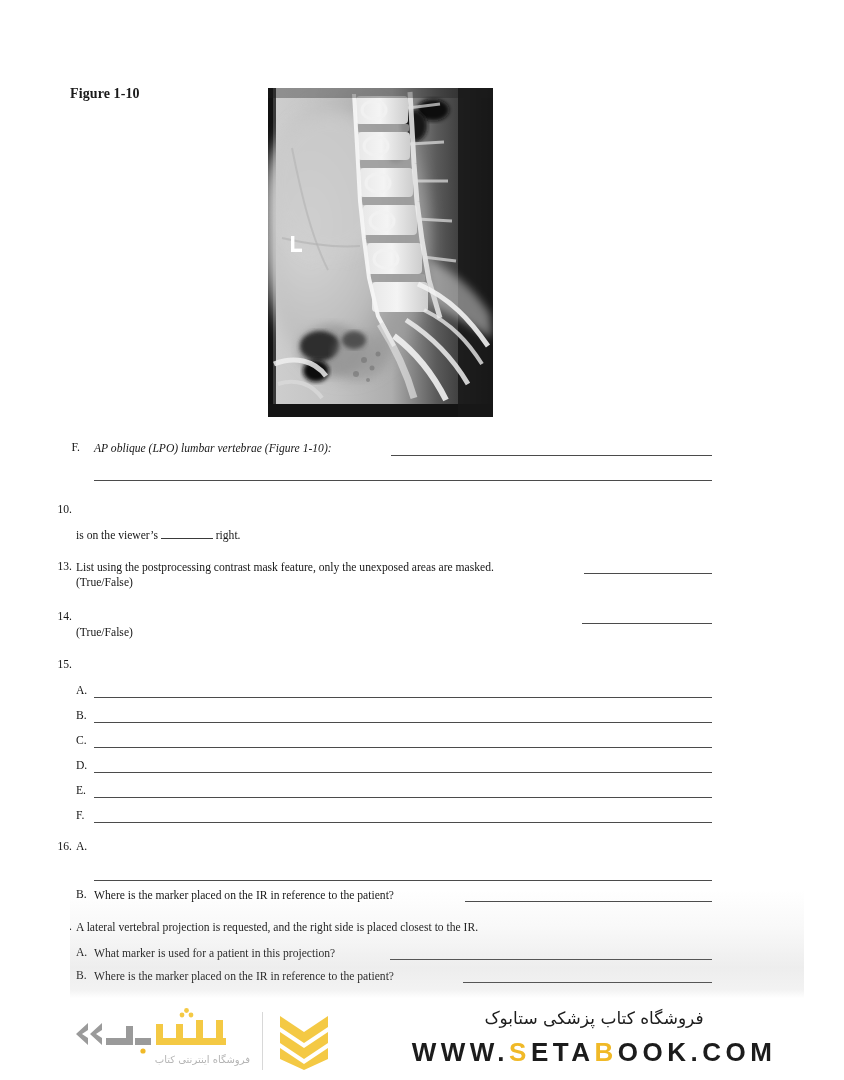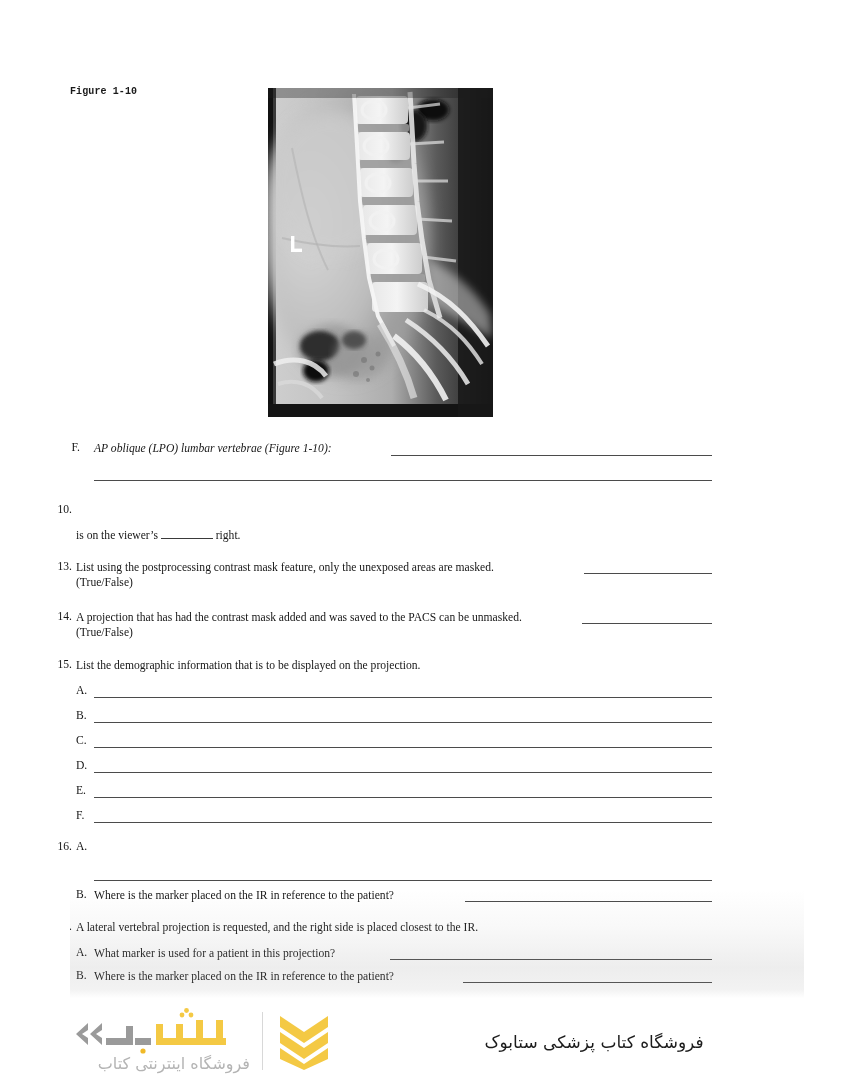--- a/index.html
+++ b/index.html
@@ -53,23 +53,23 @@
     width: 40px; height: 108px;
     background: #ffffff;
     pointer-events: none;
   }
 
   
   #figure-label {
     position: absolute;
     left: 70px;
     top: 86px;
-    font-family: Liberation Mono, monospace;
+    font-family: Liberation Serif, serif;
     font-weight: bold;
-    font-size: 10px;
+    font-size: 14px;
     letter-spacing: 0.1px;
     color: #1a1a1a;
     text-align: right;
   }
 
   
   #radiograph {
     position: absolute;
     left: 268px;
     top: 88px;
@@ -127,21 +127,21 @@
     width: 180px; height: 46px;
   }
   #logo-subtitle {
     position: absolute;
     left: 10px;
     top: 50px;
     width: 168px;
     text-align: right;
     direction: rtl;
     font-family: "DejaVu Sans", sans-serif;
-    font-size: 16px;
+    font-size: 10px;
     color: #b4b4b4;
     white-space: nowrap;
   }
   #logo-divider {
     position: absolute;
     left: 190px;
     top: 8px;
     width: 1px;
     height: 58px;
     background: #d8d8d8;
@@ -160,21 +160,20 @@
     width: 420px;
     text-align: center;
   }
   #footer-persian {
     direction: rtl;
     font-family: "DejaVu Sans", sans-serif;
     font-size: 17px;
     color: #1c1c1c;
     line-height: 1.45;
     white-space: nowrap;
-    margin-top: 24px;
   }
   #footer-url {
     margin-top: 6px;
     font-family: "Liberation Sans", "DejaVu Sans", sans-serif;
     font-size: 26px;
     font-weight: bold;
     letter-spacing: 4.5px;
     color: #1c1c1c;
     white-space: nowrap;
   }
@@ -319,26 +318,24 @@
     <span class="blank-inline" style="width:52px; height:11px;"></span>
     <span>right.</span>
   </div>
 
   <div class="qnum" style="left:48px; top:560px; width:24px;">13.</div>
   <div class="qtext" style="left:76px; top:560px;">List using the postprocessing contrast mask feature, only the unexposed areas are masked.</div>
   <div class="rule" style="left:584px; top:573px; width:128px;"></div>
   <div class="qtext" style="left:76px; top:575px;">(True/False)</div>
 
   <div class="qnum" style="left:48px; top:610px; width:24px;">14.</div>
-  <div class="qtext" style="left:76px; top:610px;">A projection that has had the contrast mask added and was saved to the PACS can be unmasked.</div>
   <div class="rule" style="left:582px; top:623px; width:130px;"></div>
   <div class="qtext" style="left:76px; top:625px;">(True/False)</div>
 
   <div class="qnum" style="left:48px; top:658px; width:24px;font-family:Liberation Serif, serif;">15.</div>
-  <div class="qtext" style="left:76px; top:658px;">List the demographic information that is to be displayed on the projection.</div>
 
   <div class="sublabel" style="left:76px; top:684px;">A.</div>
   <div class="rule" style="left:94px; top:697px; width:618px;"></div>
 
   <div class="sublabel" style="left:76px; top:709px;">B.</div>
   <div class="rule" style="left:94px; top:722px; width:618px;"></div>
 
   <div class="sublabel" style="left:76px; top:734px;">C.</div>
   <div class="rule" style="left:94px; top:747px; width:618px;"></div>
 
@@ -418,14 +415,17 @@
           <polygon points="4,2 28,18 52,2 52,13 28,29 4,13"></polygon>
           <polygon points="4,18 28,34 52,18 52,29 28,45 4,29"></polygon>
           <polygon points="4,34 28,50 52,34 52,45 28,56 4,45"></polygon>
         </g>
       </svg>
     </div>
   </div>
 
   <div id="footer-right">
     <div id="footer-persian">فروشگاه کتاب پزشکی ستابوک</div>
+    <div id="footer-url">
+      <span>WWW.</span><span class="hl">S</span><span>ETA</span><span class="hl">B</span><span>OOK.COM</span>
+    </div>
   </div>
 </div>
 
 </body></html>

